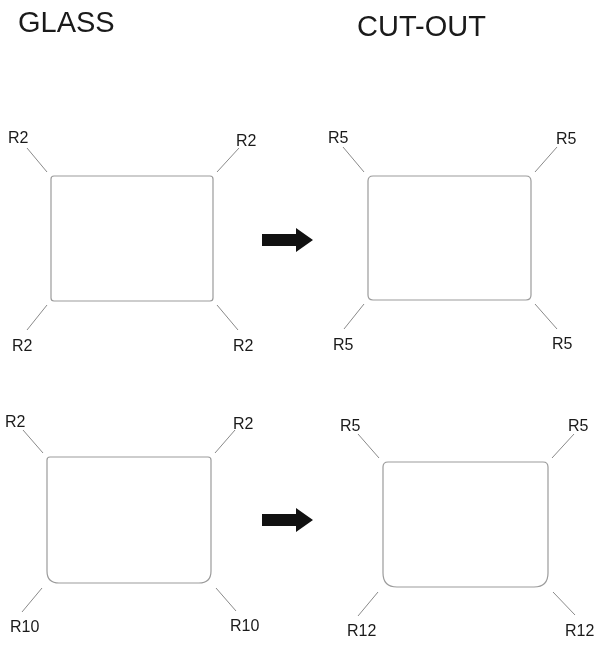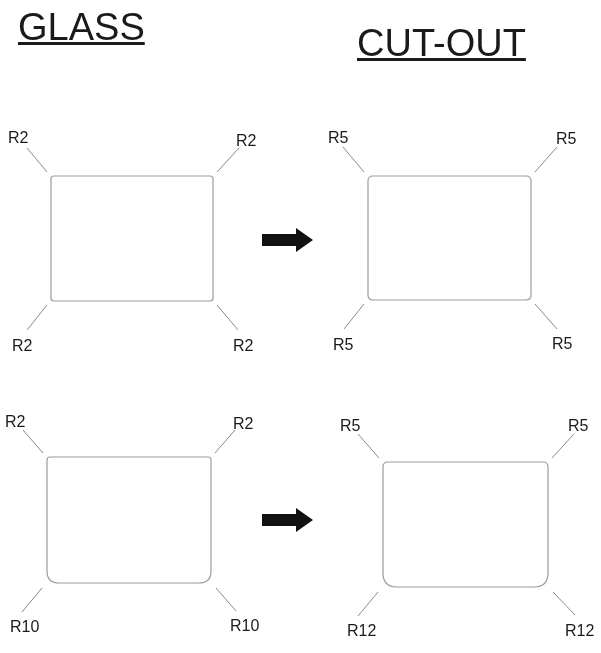--- a/index.html
+++ b/index.html
@@ -10,28 +10,27 @@
   .canvas {
     position: relative;
     width: 601px;
     height: 653px;
     background: #ffffff;
     overflow: hidden;
     font-family: "Liberation Sans", sans-serif;
   }
   .col-title {
     position: absolute;
-    font-size: 38px;
+    font-size: 29px;
     line-height: 1;
     color: var(--text, #1a1a1a);
     white-space: nowrap;
-    text-decoration: underline;
   }
   .col-title.glass  { left: 18px;  top: 8px; }
-  .col-title.cutout { left: 357px; top: 24px; }
+  .col-title.cutout { left: 357px; top: 12px; }
   .shapes-layer {
     position: absolute;
     left: 0;
     top: 0;
   }
   path.shape {
     fill: none;
     stroke: var(--outline, #9b9b9b);
     stroke-width: 1.2;
   }

